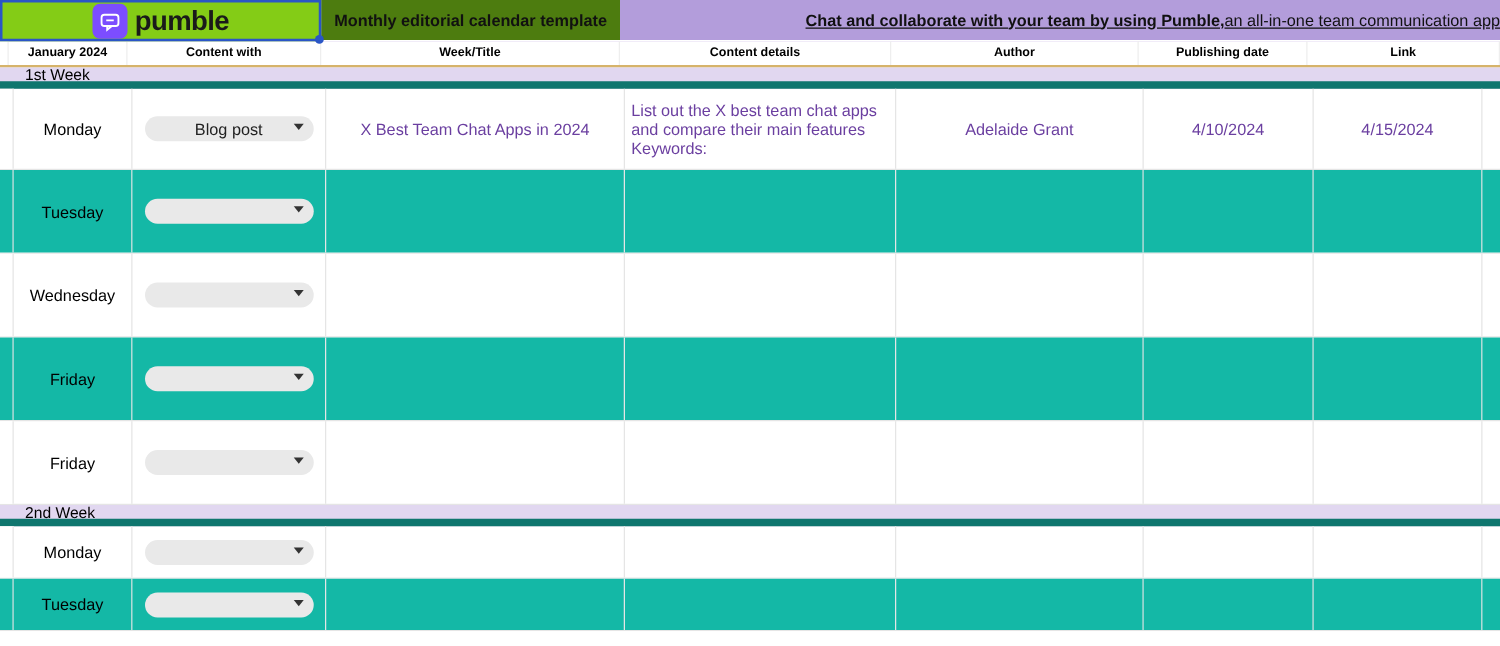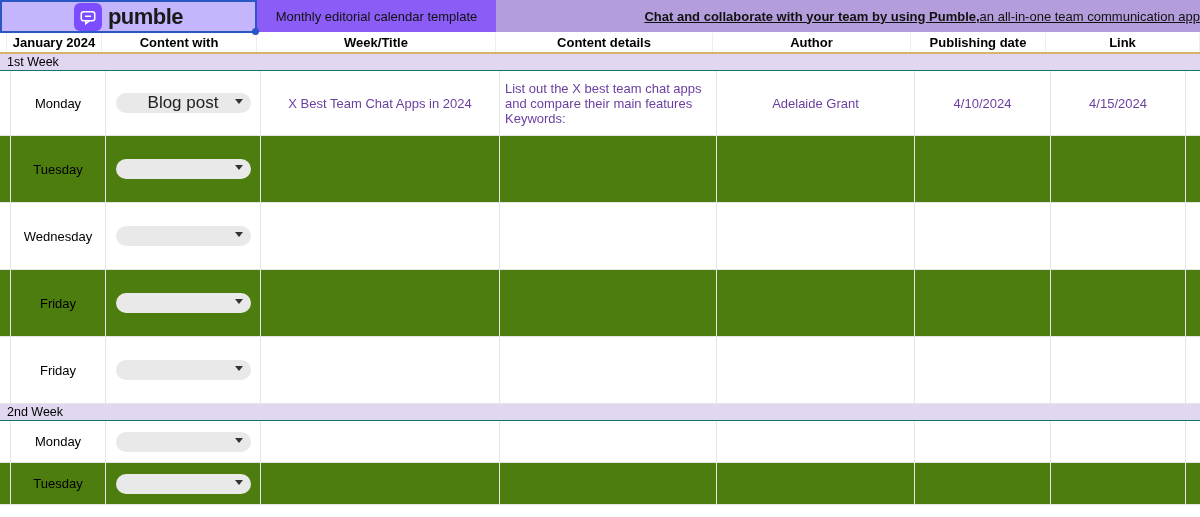--- a/index.html
+++ b/index.html
@@ -1,48 +1,48 @@
 <!DOCTYPE html>
 <html><head>
 <meta charset="utf-8">
 <style>
   * { box-sizing: border-box; margin: 0; padding: 0; }
   body { font-family: Arial, sans-serif; font-size: 13px; color: #000; background: #fff; width: 1200px; overflow: hidden; }
   .topbar { display: flex; height: 33px; background: #b39ddb; border-bottom: 1px solid #fff; }
-  .logo-cell { width: 257px; height: 33px; display: flex; align-items: center; justify-content: center; border: 2px solid #2a56c6; background: #c4b5fd; position: relative; }
+  .logo-cell { width: 257px; height: 33px; display: flex; align-items: center; justify-content: center; border: 2px solid #2a56c6; background: #84cc16; position: relative; }
   .logo-cell::after { content:""; position:absolute; right:-4px; bottom:-4px; width:7px; height:7px; background:#2a56c6; border-radius:50%; }
   .logo-badge { width: 28px; height: 28px; background: #7c4dff; border-radius: 6px; display:flex; align-items:center; justify-content:center; margin-right:6px; }
   .logo-badge svg { width:18px; height:18px; }
   .logo-text { font-size: 22px; font-weight: bold; color: #1a1a1a; letter-spacing: -0.5px; }
-  .title-cell { width: 239px; display:flex; align-items:center; justify-content:center; font-weight:normal; color:#111; background:#8b5cf6; }
+  .title-cell { width: 239px; display:flex; align-items:center; justify-content:center; font-weight:bold; color:#111; background:#4d7c0f; }
   .promo-cell { flex: 1; display:flex; align-items:center; justify-content:flex-end; background:#b39ddb; color:#111; }
   .promo-cell .u { text-decoration: underline; font-weight:bold; }
   .promo-cell .rest { text-decoration: underline; }
   .headers { display:flex; height:21px; border-bottom:2px solid #d6b36a; }
-  .headers div { display:flex; align-items:center; justify-content:center; font-weight:bold; font-size:13px; border-right:1px solid #eee; }
+  .headers div { display:flex; align-items:center; justify-content:center; font-weight:bold; font-size:10px; border-right:1px solid #eee; }
   .col-spacer { width:7px; border-right:1px solid #ddd; background:#fff; }
   .col-day { width:95px; }
   .col-type { width:155px; }
   .col-topic { width:239px; }
   .col-details { width:217px; }
   .col-author { width:198px; }
   .col-due { width:136px; }
   .col-pub { width:135px; }
   .col-link { flex:1; }
-  .week-row { height:17px; background:#e1d7f0; display:flex; align-items:center; padding-left:7px; font-size:12.5px; border-bottom:1px solid #0f766e; }
+  .week-row { height:17px; background:#e1d7f0; display:flex; align-items:center; padding-left:20px; font-size:12.5px; border-bottom:6px solid #0f766e; }
   .week-row .wk-inner { width:1113px; }
   .data-row { display:flex; border-bottom:1px solid #e5e5e5; }
   .data-row.tall { height:65px; }
   .data-row.reg { height:67px; }
   .data-row.short { height:42px; }
-  .data-row.shade .cell { background:#4d7c0f; }
+  .data-row.shade .cell { background:#14b8a6; }
   .cell { display:flex; align-items:center; justify-content:center; border-right:1px solid #e5e5e5; padding:3px 5px; text-align:center; }
   .cell.left { justify-content:flex-start; text-align:left; }
   .purple-text { color:#6b3fa0; }
-  .dropdown { width:135px; height:20px; background:#e9e9e9; border-radius:10px; display:flex; align-items:center; justify-content:center; position:relative; font-size:17px; color:#222; }
+  .dropdown { width:135px; height:20px; background:#e9e9e9; border-radius:10px; display:flex; align-items:center; justify-content:center; position:relative; font-size:13px; color:#222; }
   .dropdown .caret { position:absolute; right:8px; top:6px; width:0; height:0; border-left:4px solid transparent; border-right:4px solid transparent; border-top:5px solid #333; }
   .col-link-cell { border-right:none; }
 </style>
 </head>
 <body>
 
 <div class="topbar">
   <div class="logo-cell">
     <span class="logo-badge">
       <svg viewBox="0 0 24 24">

